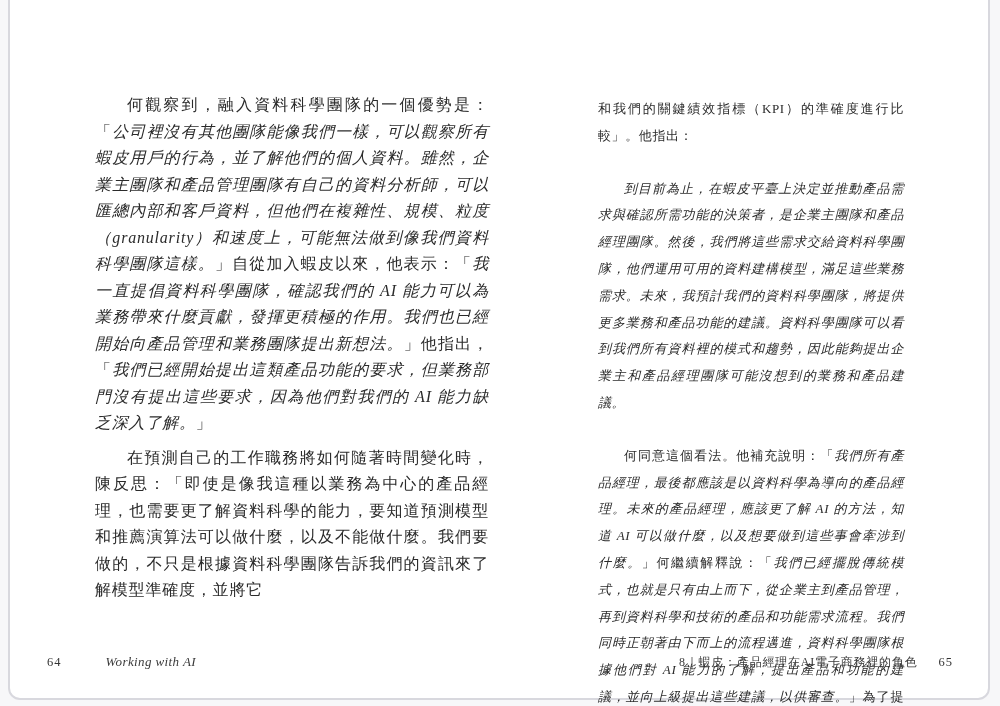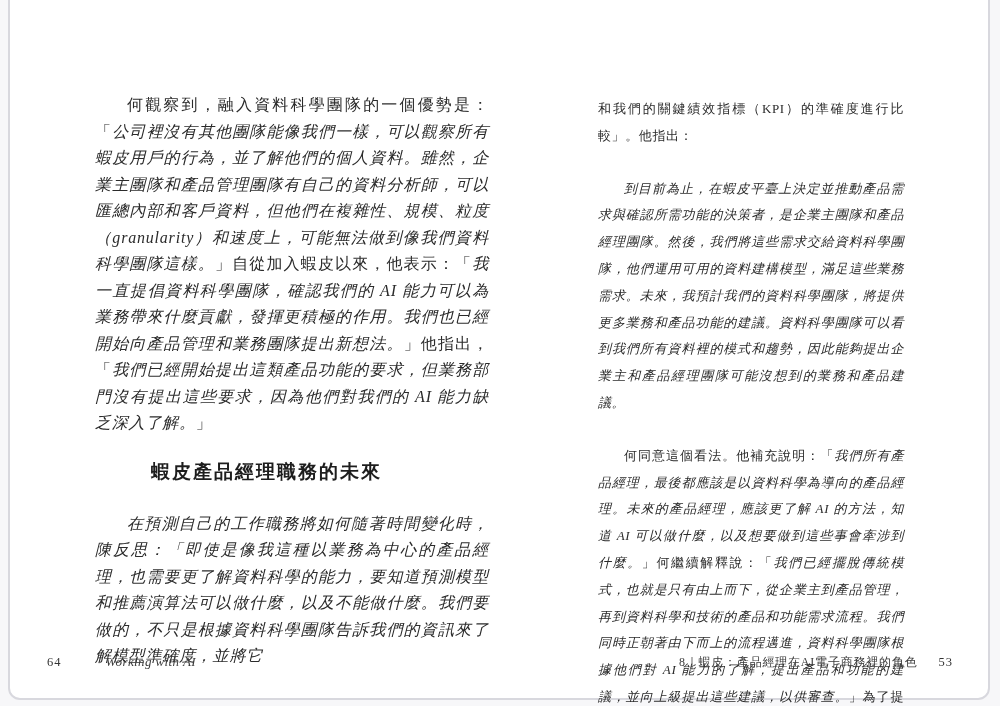--- a/index.html
+++ b/index.html
@@ -53,33 +53,32 @@
     font-size:12px;letter-spacing:0.8px;color:#3a3a3a;
   }
 </style>
 </head>
 <body>
 
 <div class="card">
 
   <div class="page-content col-left">
       <p class="para indent"><span>何觀察到，融入資料科學團隊的一個優勢是：「</span><span class="kai">公司裡沒有其他團隊能像我們一樣，可以觀察所有蝦皮用戶的行為，並了解他們的個人資料。雖然，企業主團隊和產品管理團隊有自己的資料分析師，可以匯總內部和客戶資料，但他們在複雜性、規模、粒度（granularity）和速度上，可能無法做到像我們資料科學團隊這樣。</span><span>」自從加入蝦皮以來，他表示：「</span><span class="kai">我一直提倡資料科學團隊，確認我們的 AI 能力可以為業務帶來什麼貢獻，發揮更積極的作用。我們也已經開始向產品管理和業務團隊提出新想法。</span><span>」他指出，「</span><span class="kai">我們已經開始提出這類產品功能的要求，但業務部門沒有提出這些要求，因為他們對我們的 AI 能力缺乏深入了解。</span><span>」</span></p>
-      <h2 class="heading">蝦皮產品經理職務的未來</h2>
       <p class="para indent"><span>在預測自己的工作職務將如何隨著時間變化時，陳反思：「即使是像我這種以業務為中心的產品經理，也需要更了解資料科學的能力，要知道預測模型和推薦演算法可以做什麼，以及不能做什麼。我們要做的，不只是根據資料科學團隊告訴我們的資訊來了解模型準確度，並將它</span></p>
     </div>
 
   <div class="page-content col-right">
       <p class="para"><span>和我們的關鍵績效指標（KPI）的準確度進行比較」。他指出：</span></p>
       <p class="quote indent"><span class="kai">到目前為止，在蝦皮平臺上決定並推動產品需求與確認所需功能的決策者，是企業主團隊和產品經理團隊。然後，我們將這些需求交給資料科學團隊，他們運用可用的資料建構模型，滿足這些業務需求。未來，我預計我們的資料科學團隊，將提供更多業務和產品功能的建議。資料科學團隊可以看到我們所有資料裡的模式和趨勢，因此能夠提出企業主和產品經理團隊可能沒想到的業務和產品建議。</span></p>
       <p class="para indent"><span>何同意這個看法。他補充說明：「</span><span class="kai">我們所有產品經理，最後都應該是以資料科學為導向的產品經理。未來的產品經理，應該更了解 AI 的方法，知道 AI 可以做什麼，以及想要做到這些事會牽涉到什麼。</span><span>」何繼續解釋說：「</span><span class="kai">我們已經擺脫傳統模式，也就是只有由上而下，從企業主到產品管理，再到資料科學和技術的產品和功能需求流程。我們同時正朝著由下而上的流程邁進，資料科學團隊根據他們對 AI 能力的了解，提出產品和功能的建議，並向上級提出這些建議，以供審查。</span><span>」為了提高由</span></p>
     </div>
 
   <div class="footer footer-left">
     <span class="folio">64</span>
     <span class="running-head-latin">Working with AI</span>
   </div>
 
   <div class="footer footer-right">
     <span class="running-head-cjk">8｜蝦皮：產品經理在AI電子商務裡的角色</span>
-    <span class="folio">53</span>
+    <span class="folio">65</span>
   </div>
 
 </div>
 
 </body></html>

